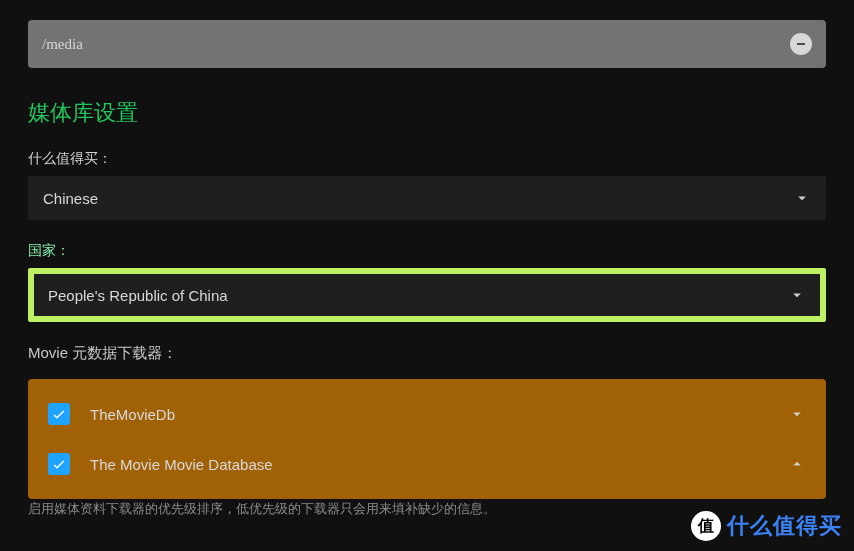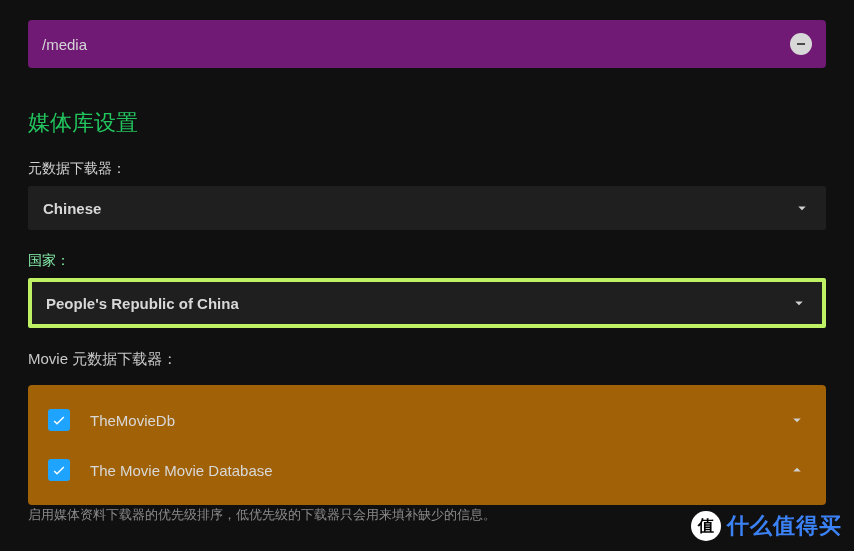--- a/index.html
+++ b/index.html
@@ -8,27 +8,28 @@
       color: #e0e0e0;
       font-family: -apple-system, "Segoe UI", Arial, sans-serif;
       font-size: 15px;
       width: 854px;
       height: 551px;
       overflow: hidden;
       position: relative;
     }
     .container { padding: 20px 28px 0 28px; }
     .path-row {
-      background: #701a75;
+      background: #737373;
       border-radius: 4px;
       display: flex;
       align-items: center;
       justify-content: space-between;
       padding: 13px 14px;
-      margin-bottom: 40px;
+      margin-bottom: 30px;
+      font-family: Liberation Serif, serif;
     }
     .path-text { color: #d6d6d6; }
     .remove-btn {
       width: 22px; height: 22px;
       border-radius: 50%;
       background: #d8d8d8;
       display: flex; align-items: center; justify-content: center;
       cursor: pointer;
     }
     .remove-btn svg { width: 12px; height: 12px; fill: #1a1a1a; }
@@ -49,22 +50,22 @@
       background: #1f1f1f;
       border: 1px solid #1f1f1f;
       border-radius: 2px;
       padding: 12px 14px;
       display: flex;
       align-items: center;
       justify-content: space-between;
       margin-bottom: 22px;
       cursor: pointer;
     }
-    .select-box.active { border: 4px solid #bef264; }
-    .select-value { color: #d8d8d8; font-size: 15px; font-weight: bold; }
+    .select-box.active { border: 6px solid #bef264; }
+    .select-value { color: #d8d8d8; font-size: 15px; }
     .chevron { width: 18px; height: 18px; fill: #cfcfcf; }
     .downloader-label {
       font-size: 15px;
       color: #c8c8c8;
       margin-bottom: 16px;
       display: block;
     }
     .downloader-list {
       background: #a16207;
       border-radius: 4px;
@@ -125,21 +126,21 @@
     <span class="path-text">/media</span>
     <div class="remove-btn">
       <svg viewBox="0 0 24 24">
           <rect x="4" y="10.5" width="16" height="3"></rect>
         </svg>
     </div>
   </div>
 
   <h2 class="section-title">媒体库设置</h2>
 
-  <label class="field-label">元数据下载器：</label>
+  <label class="field-label">什么值得买：</label>
   <div class="select-box">
     <span class="select-value">Chinese</span>
     <svg class="chevron" viewBox="0 0 24 24">
         <path d="M7 10l5 5 5-5z"></path>
       </svg>
   </div>
 
   <label class="field-label active">国家：</label>
   <div class="select-box active">
     <span class="select-value">People's Republic of China</span>

